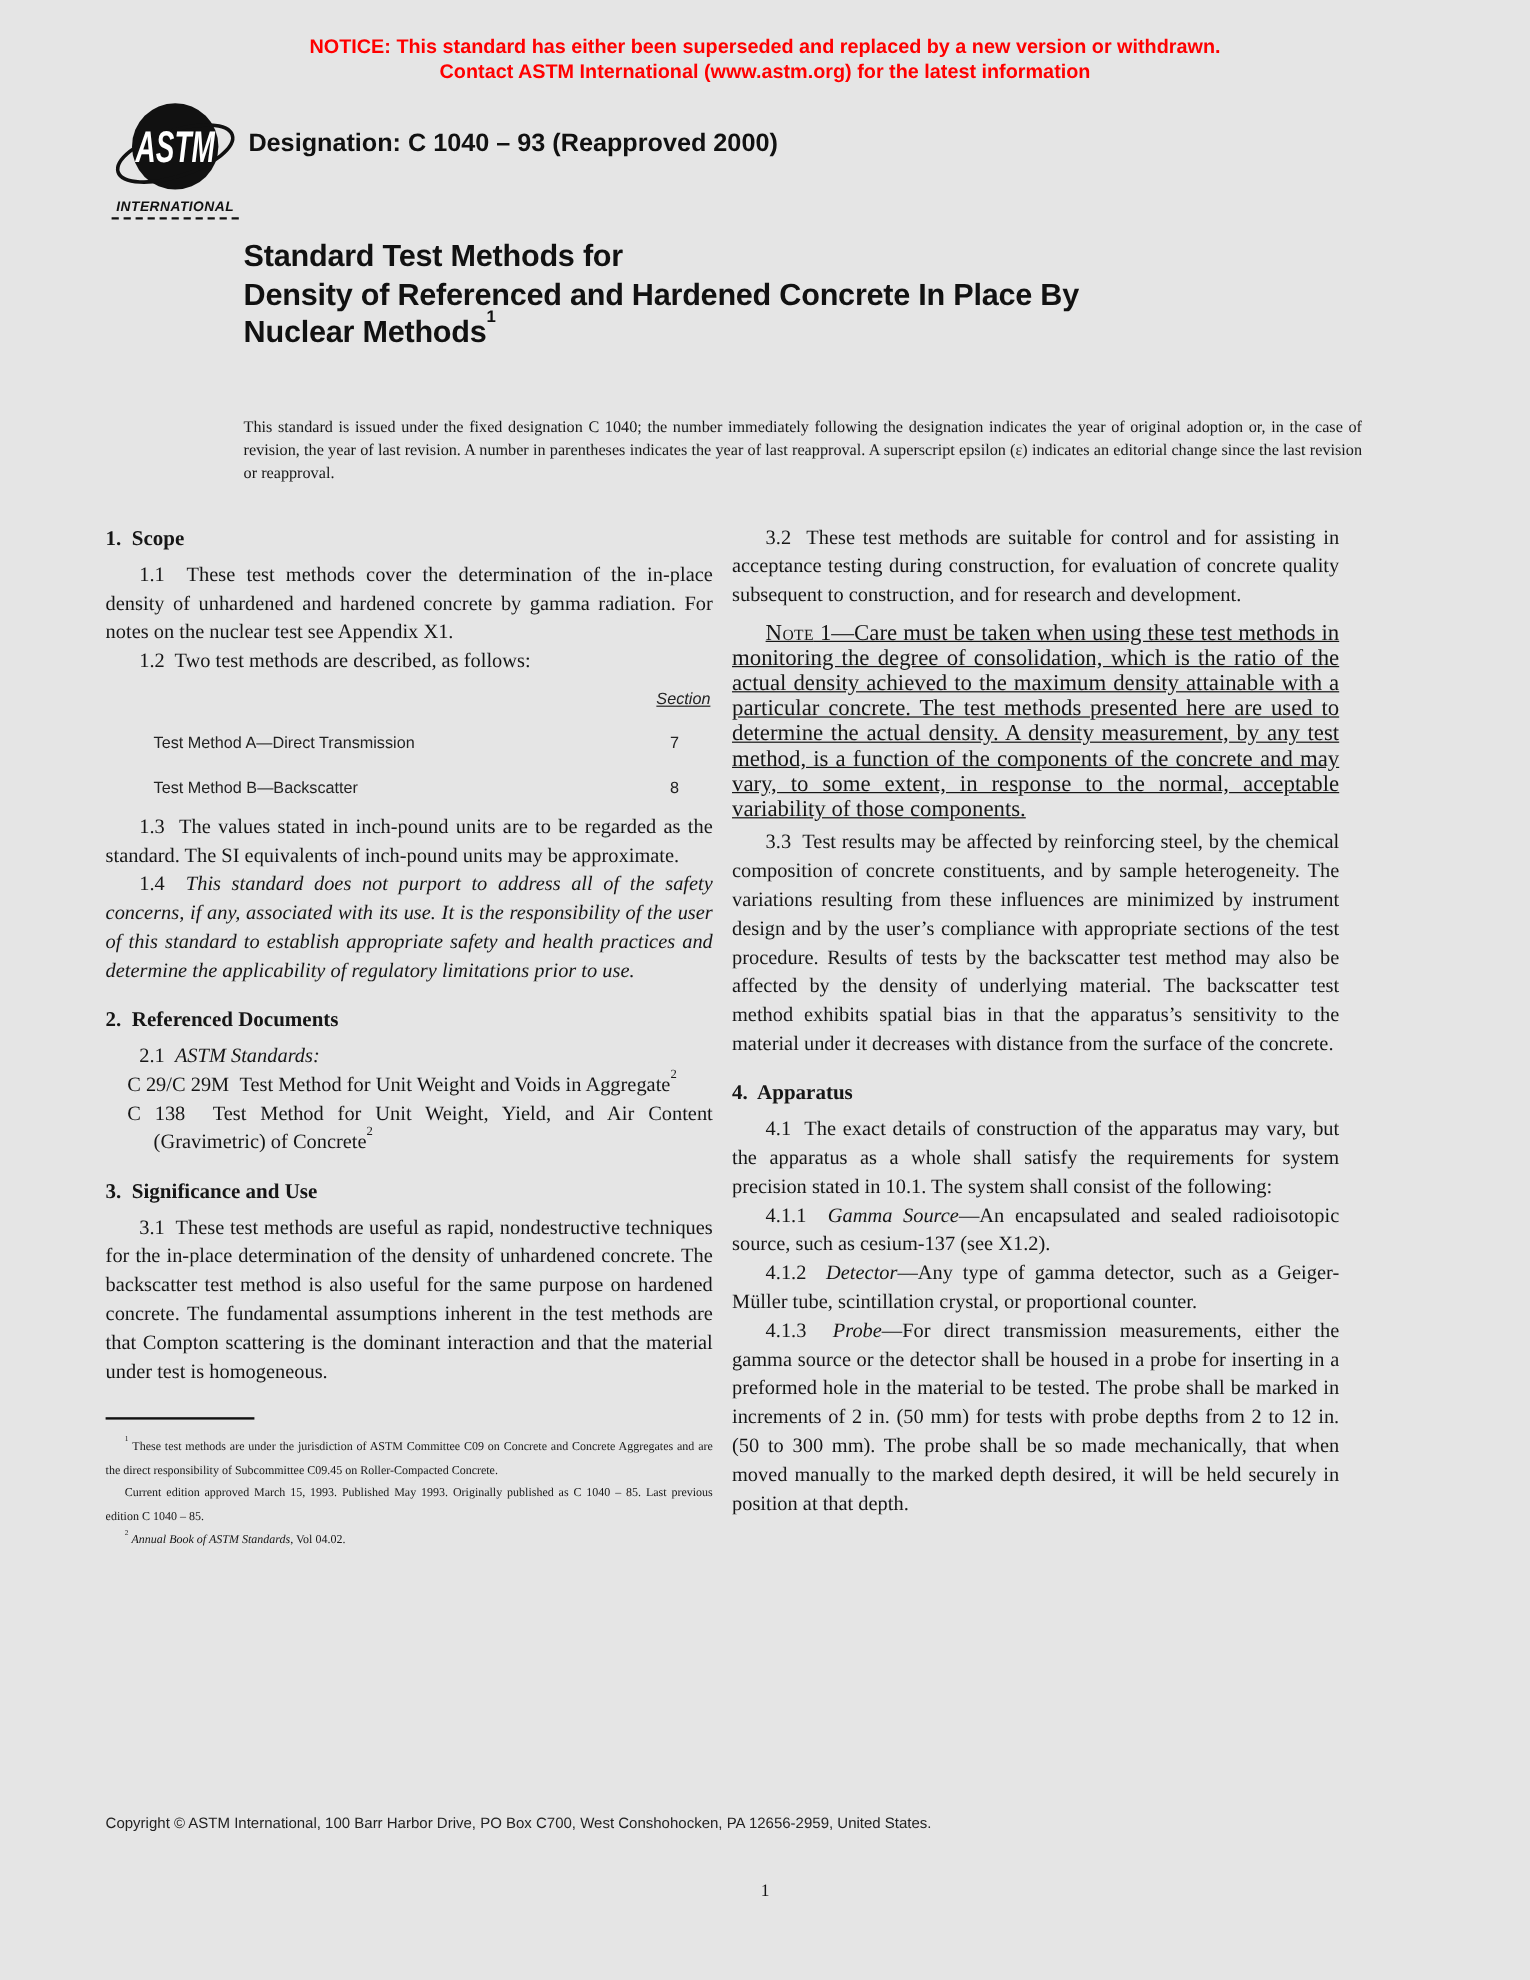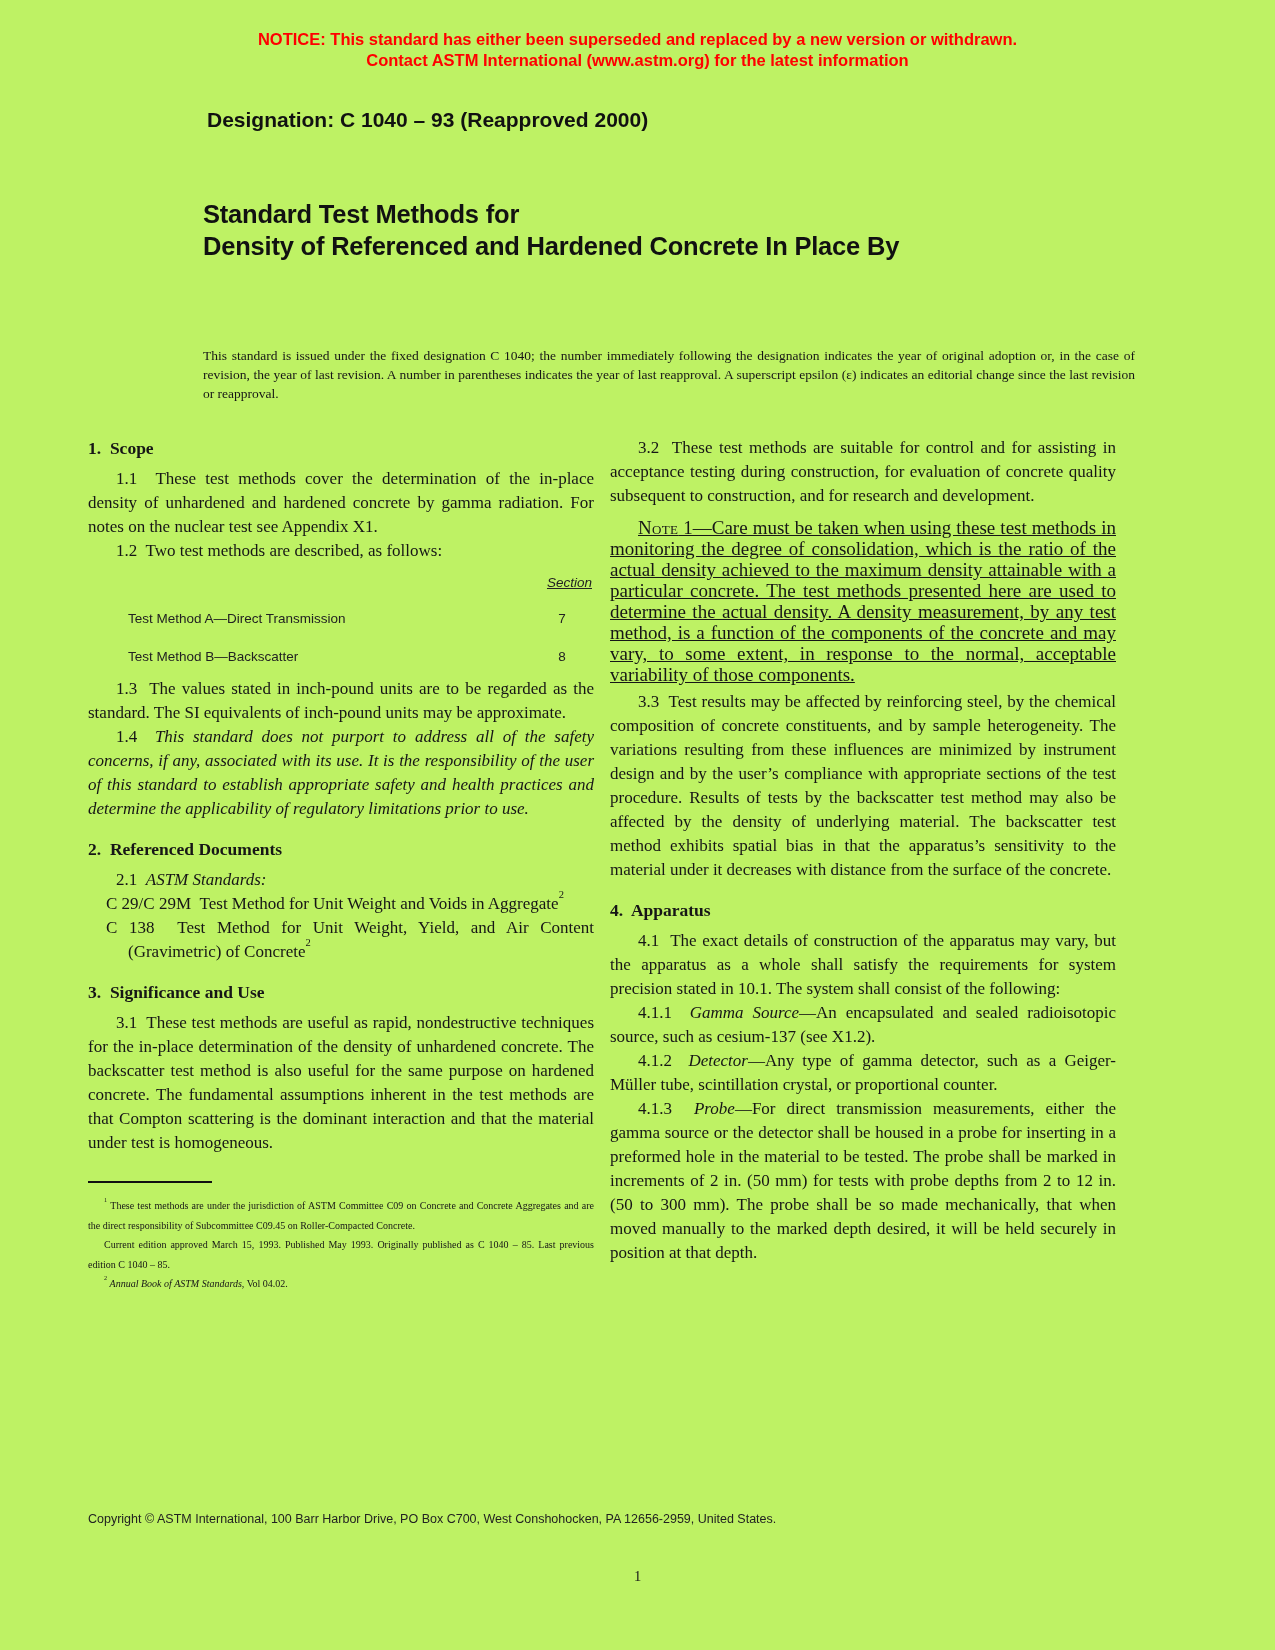--- a/index.html
+++ b/index.html
@@ -1,16 +1,16 @@
 <!DOCTYPE html>
 <html><head>
 <meta charset="utf-8">
 <style>
   html,body{margin:0;padding:0;background:#ffffff;}
-  .page{position:relative;width:1275px;height:1650px;background:#bef264;
+  .page{position:relative;width:1275px;height:1650px;background:#e5e5e5;
         font-family:"Liberation Serif",serif;color:#161616;overflow:hidden;}
 
   
   .notice{position:absolute;top:29px;left:0;width:100%;text-align:center;
           font-family:"Liberation Sans",sans-serif;font-weight:700;
           font-size:16.5px;line-height:21px;color:#ff0000;}
 
   
   .logo{position:absolute;left:93px;top:84px;width:106px;text-align:center;}
   .logo svg{display:block;margin:0 auto;}
@@ -63,26 +63,35 @@
 </head>
 <body>
 
 <div class="page">
 
   <div class="notice">
     <div>NOTICE: This standard has either been superseded and replaced by a new version or withdrawn.</div>
     <div>Contact ASTM International (www.astm.org) for the latest information</div>
   </div>
 
+  <div class="logo">
+    <svg width="104" height="82" viewBox="0 0 104 82">
+      <circle cx="52" cy="38" r="36" fill="#111"></circle>
+      <ellipse cx="52" cy="44" rx="50" ry="19" fill="none" stroke="#111" stroke-width="3" transform="rotate(-18 52 44)"></ellipse>
+      <text x="52" y="51" text-anchor="middle" font-family="Liberation Sans, sans-serif" font-size="37" font-weight="bold" font-style="italic" fill="#ffffff" textLength="66" lengthAdjust="spacingAndGlyphs">ASTM</text>
+    </svg>
+    <div class="logo-sub">INTERNATIONAL</div>
+  </div>
 
   <div class="designation">Designation: C 1040 – 93 (Reapproved 2000)</div>
 
   <div class="title">
     <div>Standard Test Methods for</div>
     <div>Density of Referenced and Hardened Concrete In Place By</div>
+    <div><span>Nuclear Methods</span><sup>1</sup></div>
   </div>
 
   <div class="preamble">This standard is issued under the fixed designation C 1040; the number immediately following the designation indicates the year of original adoption or, in the case of revision, the year of last revision. A number in parentheses indicates the year of last reapproval. A superscript epsilon (ε) indicates an editorial change since the last revision or reapproval.</div>
 
   <div class="cols">
 
     <div class="col">
       <h2 class="h2 first">1.&nbsp; Scope</h2>
       <p class="p">1.1&nbsp; These test methods cover the determination of the in-place density of unhardened and hardened concrete by gamma radiation. For notes on the nuclear test see Appendix X1.</p>
       <p class="p">1.2&nbsp; Two test methods are described, as follows:</p>

